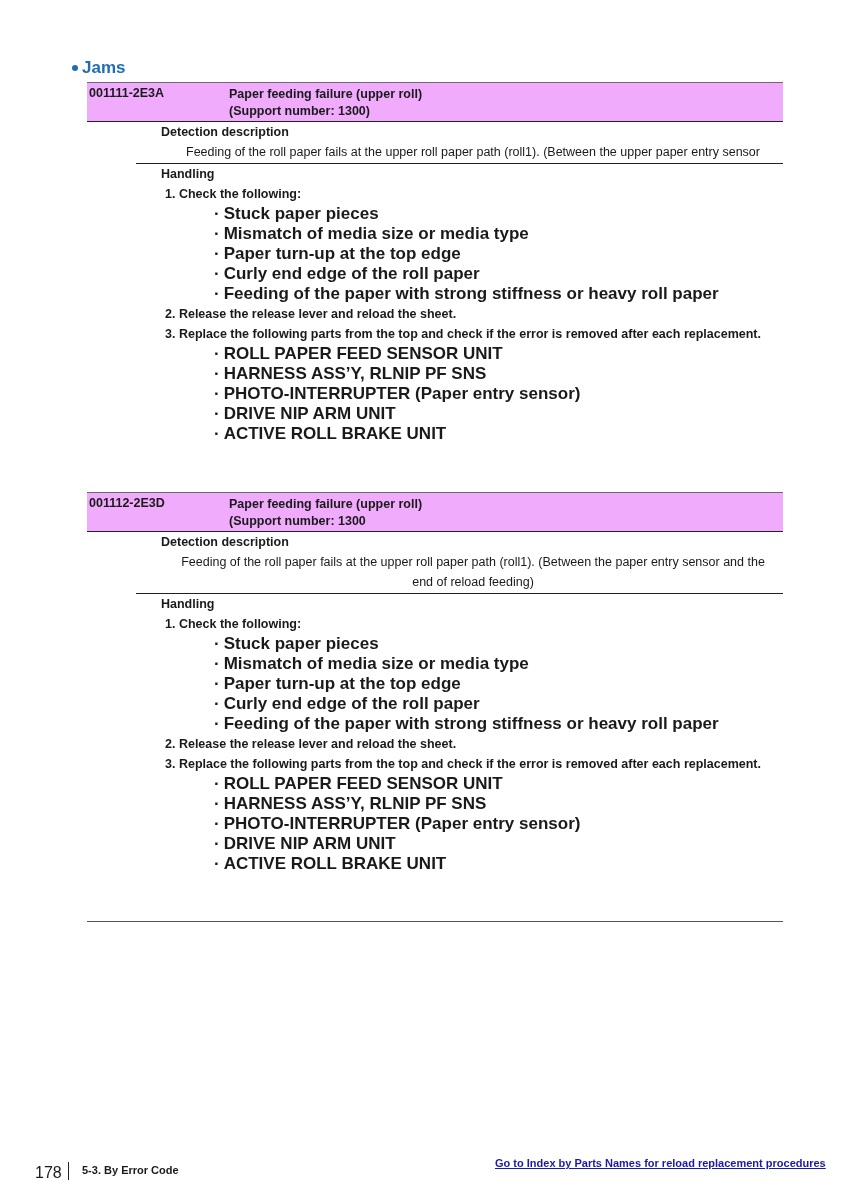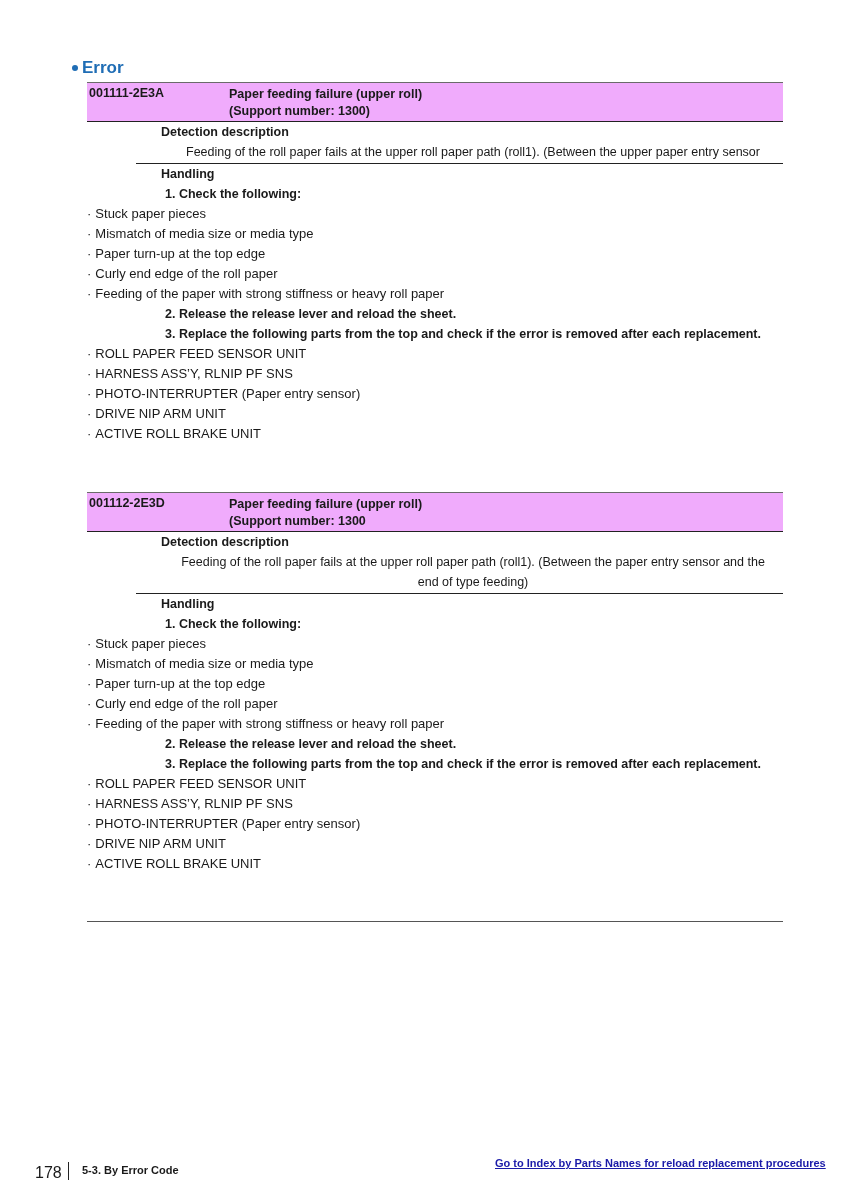--- a/index.html
+++ b/index.html
@@ -24,37 +24,37 @@
   .hdr .code { position: absolute; left: 2px; top: 3px; }
   .hdr .title { position: absolute; left: 142px; top: 3px; line-height: 17px; }
   .label { font-size: 12.5px; font-weight: bold; margin-left: 50px; line-height: 20px; padding-left: 24px; }
   .desc {
     font-size: 12.5px; margin-left: 76px; line-height: 20px; margin-top: 0;
     padding-bottom: 1px;
     text-align: center;
   }
   .divider { margin-left: 49px; border-top: 1.5px solid #222; }
   .step { font-size: 12.5px; margin-left: 78px; line-height: 20px; font-weight: bold; }
-  .sub { font-size: 13px; line-height: 20px; }
+  .sub { font-size: 17px; margin-left: 127px; line-height: 20px; font-weight: bold; }
   .sub .dot { margin-right: 4px; }
   .end-rule { position: absolute; left: 87px; top: 921px; width: 696px; border-top: 1.5px solid #555; }
   .footer-page { position: absolute; left: 35px; top: 1164px; font-size: 16px; }
   .footer-sep { position: absolute; left: 68px; top: 1162px; width: 1px; height: 18px; background: #222; }
   .footer-section { position: absolute; left: 82px; top: 1164px; font-size: 11px; font-weight: bold; }
   .footer-link {
     position: absolute; left: 495px; top: 1157px; font-size: 11px; font-weight: bold;
     color: #1a1aa8; text-decoration: underline; cursor: pointer;
   }
 </style>
 </head>
 <body>
 
 <div class="section-title">
   <span class="bullet"></span>
-  <span>Error</span>
+  <span>Jams</span>
 </div>
 
 <div class="block" style="top:82px;">
   <div class="hdr">
     <span class="code">001111-2E3A</span>
     <div class="title">
       <div>Paper feeding failure (upper roll)</div>
       <div>(Support number: 1300)</div>
     </div>
   </div>
@@ -83,21 +83,21 @@
   <div class="hdr">
     <span class="code">001112-2E3D</span>
     <div class="title">
       <div>Paper feeding failure (upper roll)</div>
       <div>(Support number: 1300</div>
     </div>
   </div>
   <div class="label">Detection description</div>
   <div class="desc">
     <div>Feeding of the roll paper fails at the upper roll paper path (roll1). (Between the paper entry sensor and the</div>
-    <div>end of type feeding)</div>
+    <div>end of reload feeding)</div>
   </div>
   <div class="divider"></div>
   <div class="label">Handling</div>
   <div class="step">1. Check the following:</div>
   <div class="sub"><span class="dot">·</span><span>Stuck paper pieces</span></div>
   <div class="sub"><span class="dot">·</span><span>Mismatch of media size or media type</span></div>
   <div class="sub"><span class="dot">·</span><span>Paper turn-up at the top edge</span></div>
   <div class="sub"><span class="dot">·</span><span>Curly end edge of the roll paper</span></div>
   <div class="sub"><span class="dot">·</span><span>Feeding of the paper with strong stiffness or heavy roll paper</span></div>
   <div class="step">2. Release the release lever and reload the sheet.</div>

